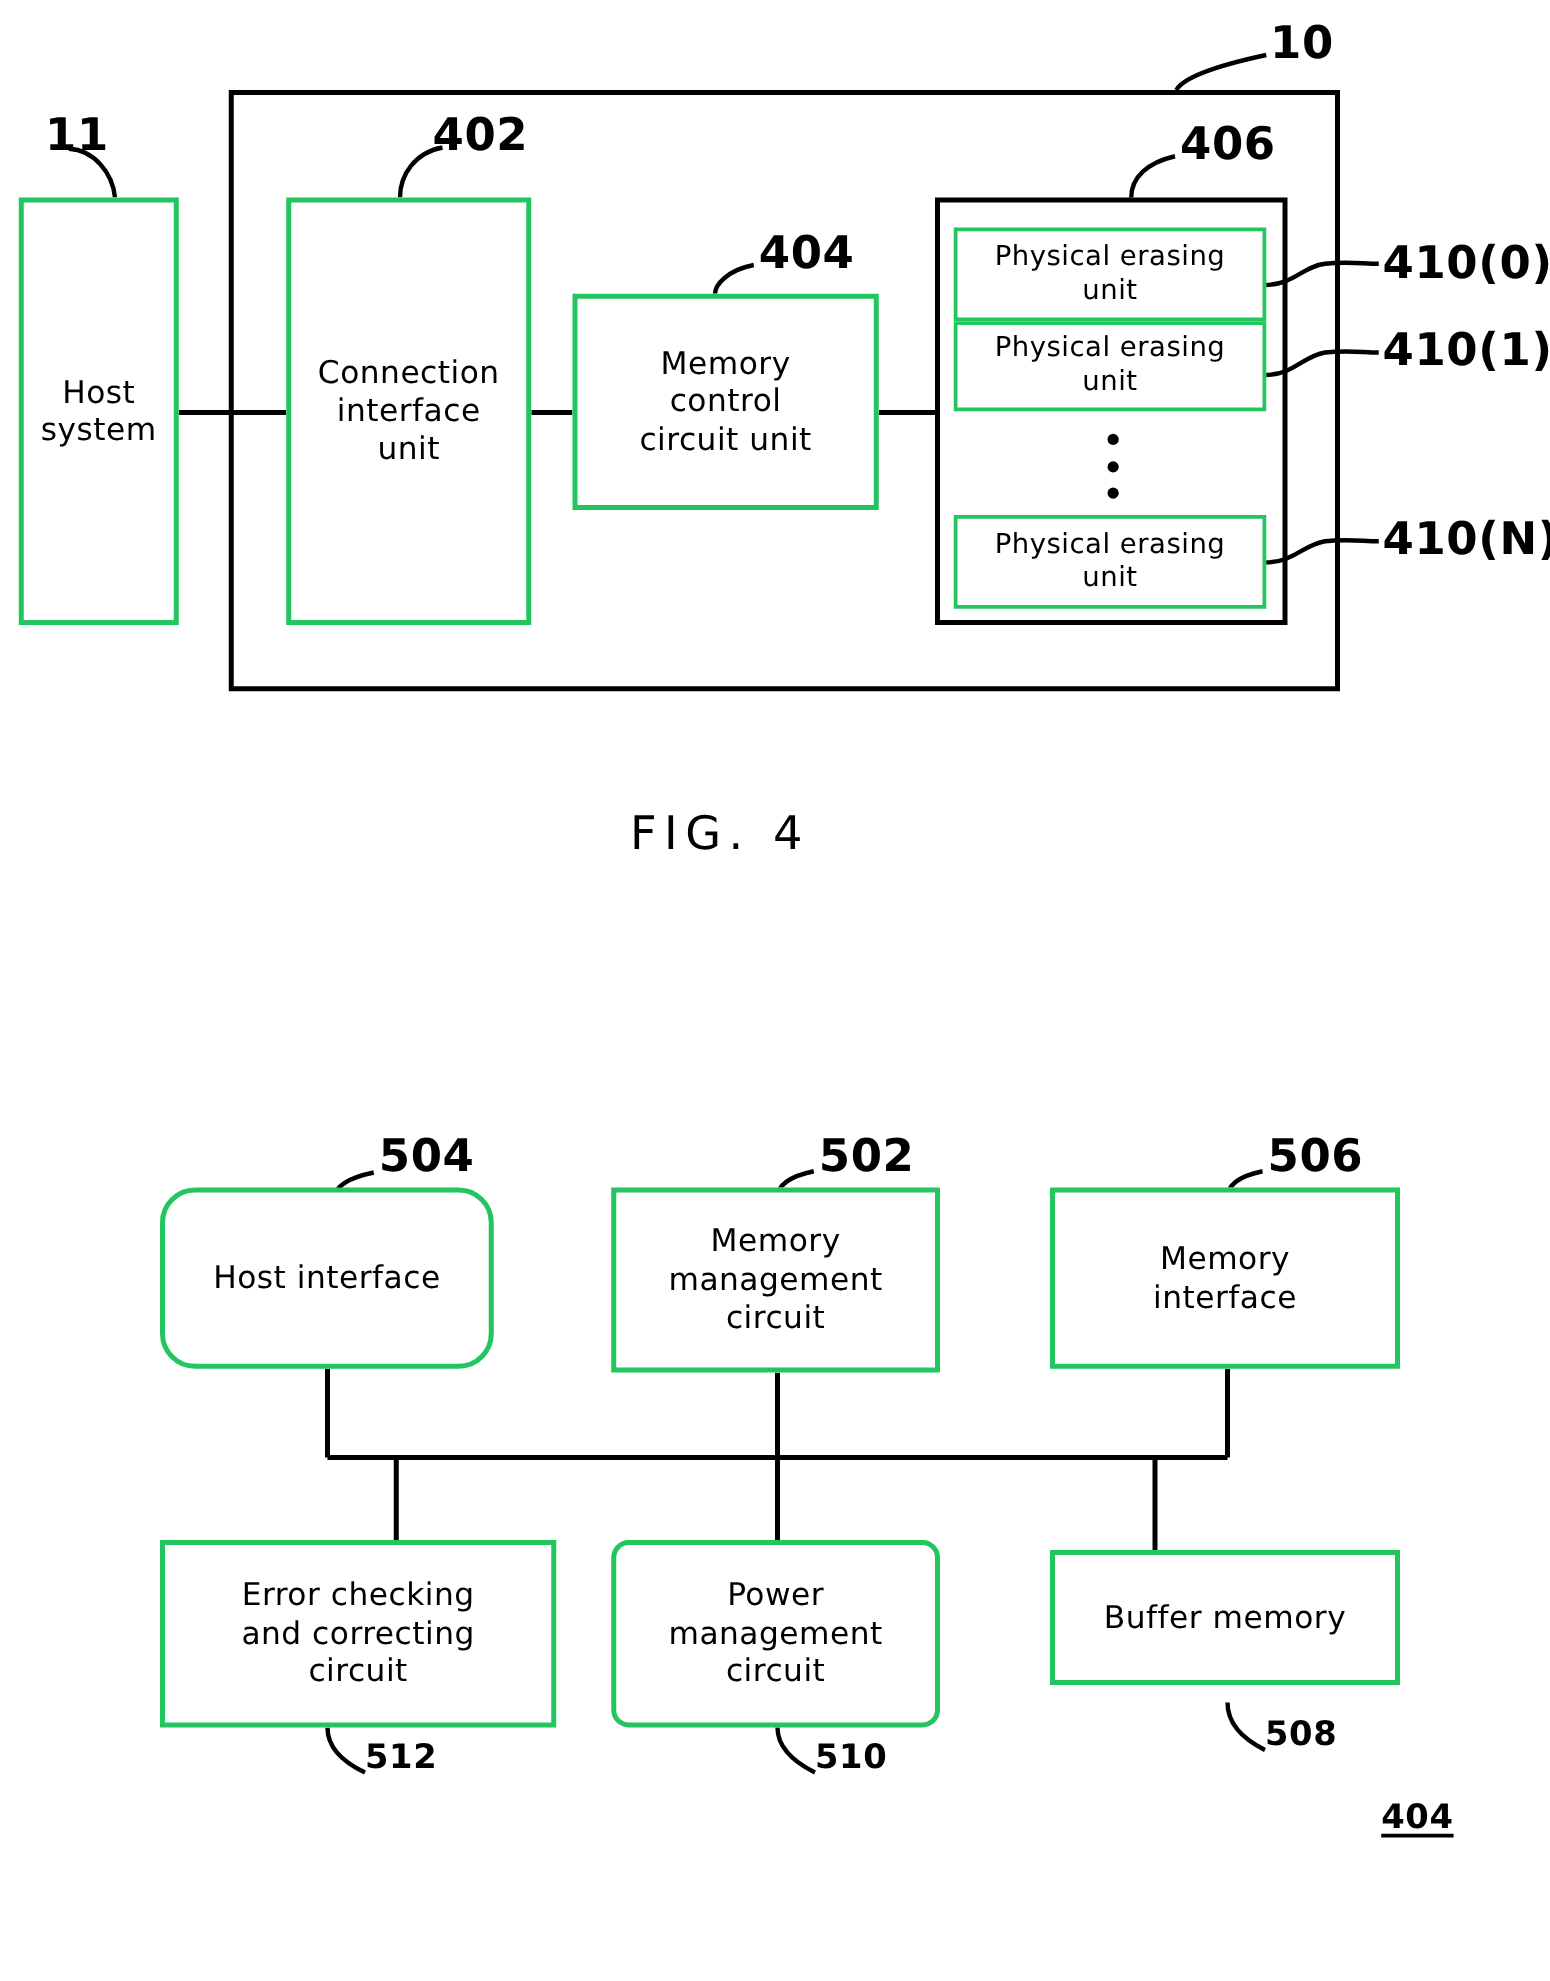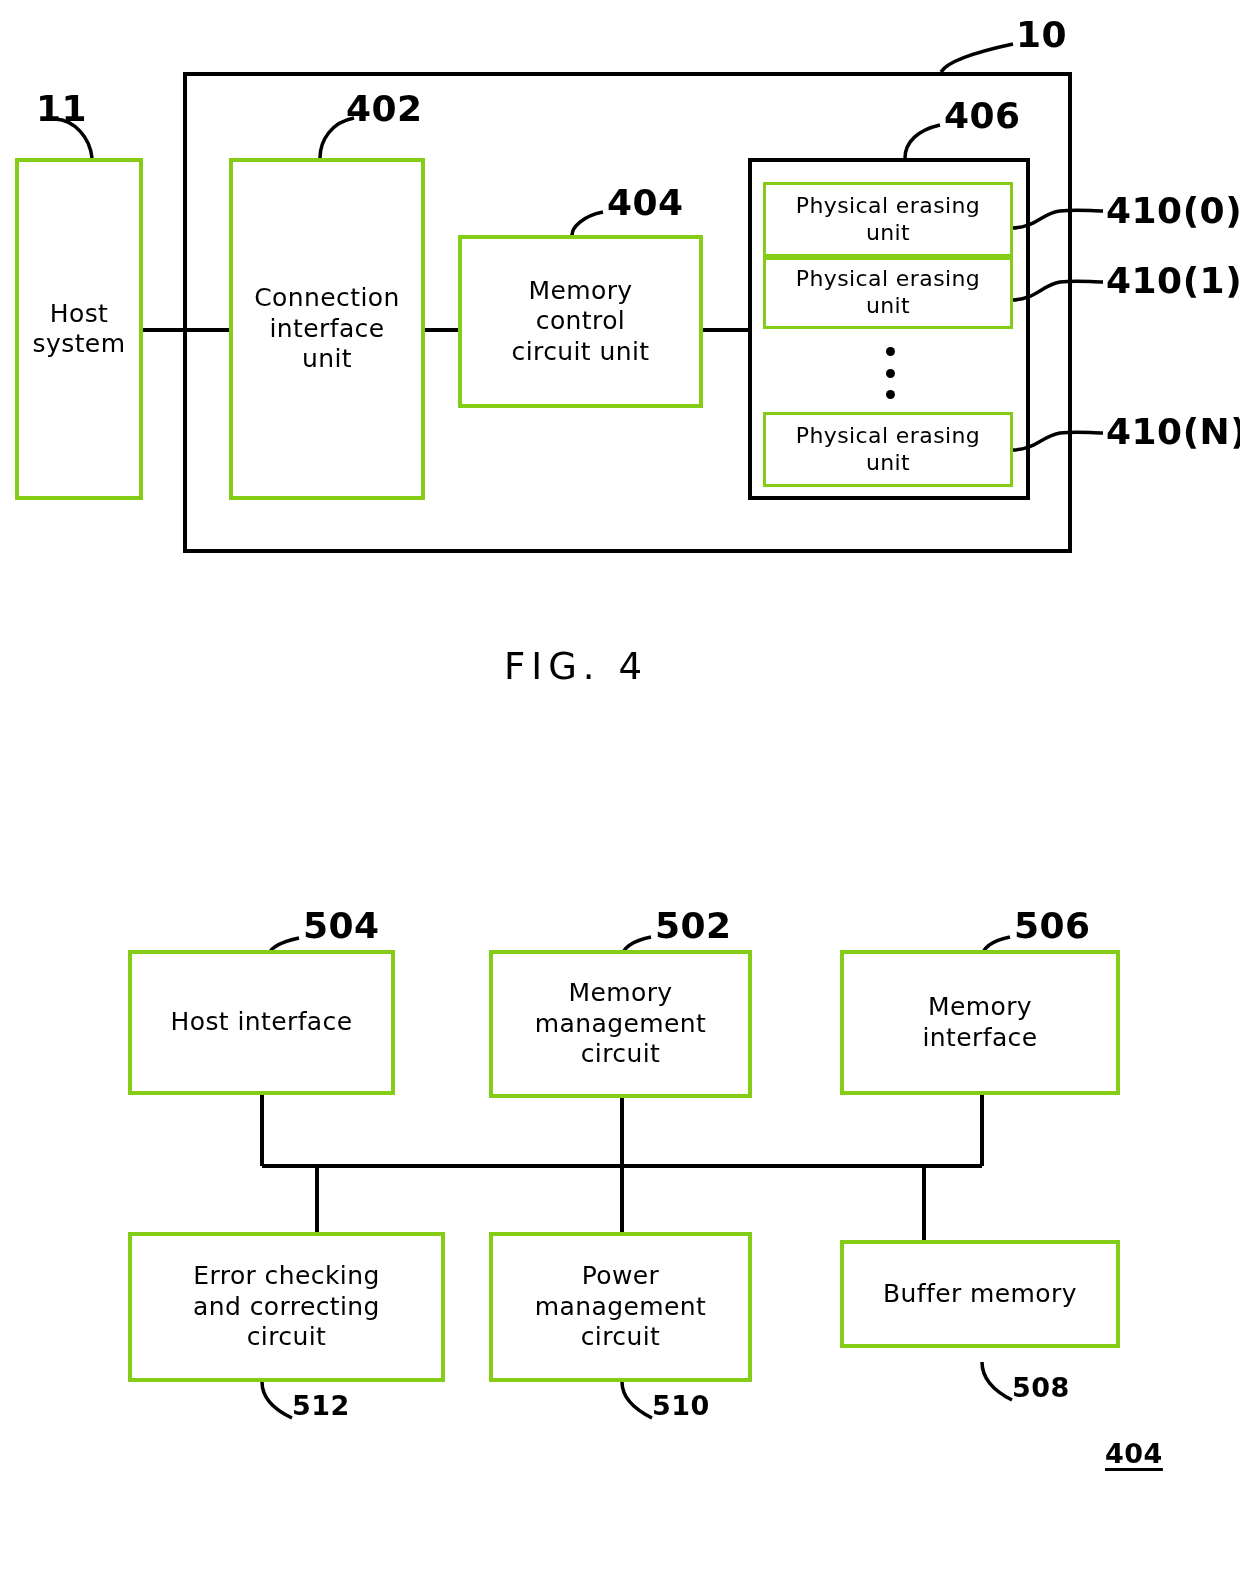--- a/index.html
+++ b/index.html
@@ -24,21 +24,21 @@
   svg.figure-layer {
     position: absolute;
     left: 0; top: 0;
     width: 1240px;
     height: 1585px;
     pointer-events: none;
   }
   .node-box {
     position: absolute;
     box-sizing: border-box;
-    border: 4px solid #84cc16;
+    border: 4px solid #22c55e;
     background: #ffffff;
     display: flex;
     align-items: center;
     justify-content: center;
     text-align: center;
     line-height: 1.22;
     font-size: 25px;
     letter-spacing: 0.4px;
     white-space: pre-line;
   }
@@ -171,34 +171,34 @@
   <div class="ref-label" style="left:16px; top:88px;margin-left:20px;">11</div>
   <div class="ref-label" style="left:346px; top:88px;">402</div>
   <div class="ref-label" style="left:607px; top:182px;">404</div>
   <div class="ref-label" style="left:944px; top:95px;">406</div>
   <div class="ref-label" style="left:1106px; top:190px;">410(0)</div>
   <div class="ref-label" style="left:1106px; top:260px;">410(1)</div>
   <div class="ref-label" style="left:1106px; top:411px;">410(N)</div>
 
   <div class="fig-caption" style="left:504px; top:645px;">FIG. 4</div>
 
-  <div class="node-box" style="left:128px; top:950px; width:267px; height:145px;">Host  interface</div>
+  <div class="node-box" style="left:128px; top:950px; width:267px; height:145px;border-radius:28px;">Host  interface</div>
 
   <div class="node-box" style="left:489px; top:950px; width:263px; height:148px;">Memory
 management
 circuit</div>
 
   <div class="node-box" style="left:840px; top:950px; width:280px; height:145px;">Memory
 interface</div>
 
   <div class="node-box" style="left:128px; top:1232px; width:317px; height:150px;">Error  checking
 and  correcting
 circuit</div>
 
-  <div class="node-box" style="left:489px; top:1232px; width:263px; height:150px;">Power
+  <div class="node-box" style="left:489px; top:1232px; width:263px; height:150px;border-radius:14px;">Power
 management
 circuit</div>
 
   <div class="node-box" style="left:840px; top:1240px; width:280px; height:108px;">Buffer  memory</div>
 
   <div class="ref-label" style="left:303px; top:905px;">504</div>
   <div class="ref-label" style="left:655px; top:905px;">502</div>
   <div class="ref-label" style="left:1014px; top:905px;">506</div>
 
   <div class="ref-label small" style="left:292px; top:1390px;">512</div>

